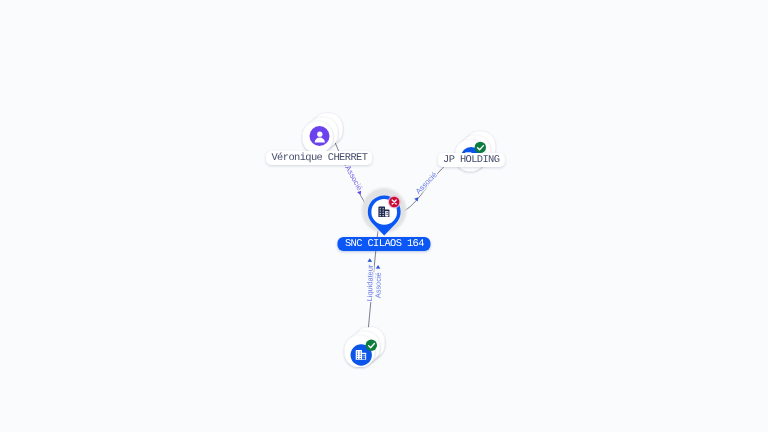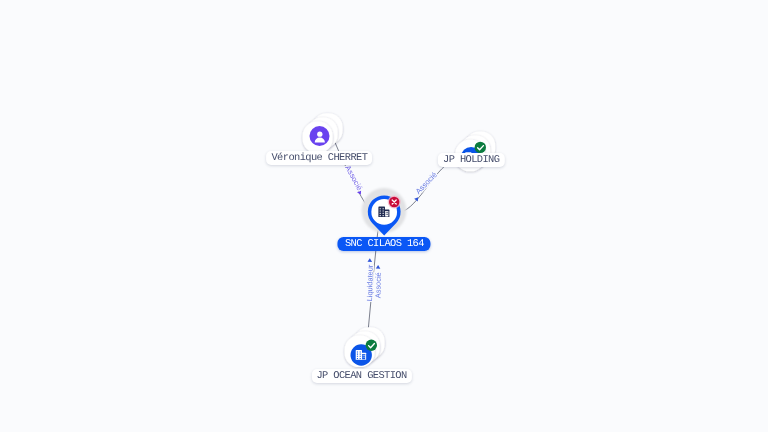--- a/index.html
+++ b/index.html
@@ -176,15 +176,14 @@
       <g>
         <circle cx="371.3" cy="345.3" r="5.7" fill="#0c7c3f"></circle>
         <path d="M368.6 345.6 l2 2.1 l3.8 -4.2" fill="none" stroke="#ffffff" stroke-width="1.35" stroke-linecap="round" stroke-linejoin="round"></path>
       </g>
     </g>
   </svg>
 
   <div class="nodelabel" style="left:319.4px;top:151.2px;"><span>Véronique CHERRET</span></div>
   <div class="nodelabel" style="left:471.2px;top:153px;"><span>JP HOLDING</span></div>
   <div class="nodelabel sel" style="left:384.4px;top:236.8px;"><span>SNC CILAOS 164</span></div>
-  <div class="nodelabel" style="left:361.5px;top:369.2px;"><span>JP OCEAN GESTION</span></div>
 
 </div>
 
 </body></html>

